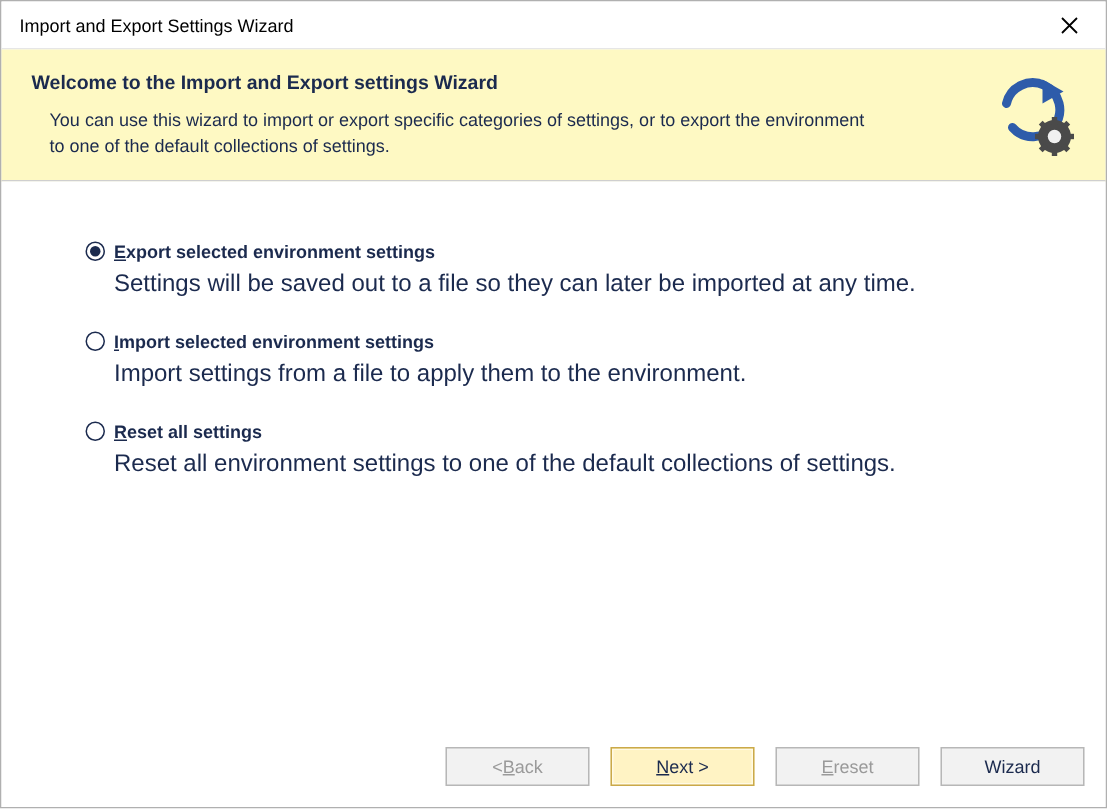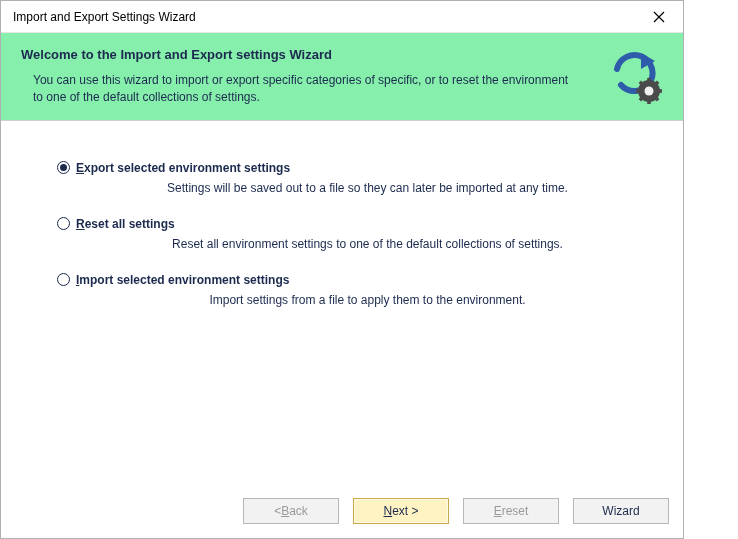--- a/index.html
+++ b/index.html
@@ -3,21 +3,21 @@
   <meta charset="utf-8">
   <style>
     * { box-sizing: border-box; margin: 0; padding: 0; }
     body {
       font-family: "Segoe UI", Tahoma, sans-serif;
       font-size: 12px;
       color: #1b2a4e;
       background: #fff;
     }
     .window {
-      width: 684px;
+      width: 738px;
       height: 539px;
       border: 1px solid #b0b0b0;
       display: flex;
       flex-direction: column;
       background: #fff;
     }
     .titlebar {
       height: 32px;
       display: flex;
       align-items: center;
@@ -32,21 +32,21 @@
     }
     .close-btn {
       width: 28px; height: 24px;
       display: flex; align-items: center; justify-content: center;
       cursor: pointer;
     }
     .header {
       display: flex;
       padding: 14px 20px 14px 20px;
       border-bottom: 1px solid #cfcfcf;
-      background: #86efac;
+      background: #fef9c3;
       gap: 16px;
       align-items: flex-start;
     }
     .header-text { flex: 1; }
     .header-title {
       font-size: 13px;
       font-weight: 700;
       color: #1b2a4e;
       margin-bottom: 10px;
     }
@@ -62,21 +62,20 @@
       flex-shrink: 0;
       display: flex; align-items: center; justify-content: center;
     }
     .content {
       flex: 1;
       padding: 40px 24px 10px 56px;
       background: #fff;
     }
     .option {
       margin-bottom: 22px;
-      text-align: center;
     }
     .option-row {
       display: flex;
       align-items: center;
       gap: 6px;
       cursor: pointer;
     }
     .radio {
       width: 13px; height: 13px;
       border: 1px solid #1b2a4e;
@@ -91,21 +90,21 @@
       background: #1b2a4e;
       border-radius: 50%;
     }
     .option-label {
       font-size: 12px;
       font-weight: 700;
       color: #1b2a4e;
     }
     .option-label u { text-decoration: underline; }
     .option-desc {
-      font-size: 12px;
+      font-size: 16px;
       color: #1b2a4e;
       margin-top: 6px;
       margin-left: 19px;
     }
     .footer {
       display: flex;
       justify-content: flex-end;
       gap: 14px;
       padding: 12px 14px 14px;
       background: #fff;
@@ -144,21 +143,21 @@
     <div class="close-btn">
       <svg width="12" height="12" viewBox="0 0 12 12">
           <path d="M1 1 L11 11 M11 1 L1 11" stroke="#000" stroke-width="1.2" fill="none"></path>
         </svg>
     </div>
   </div>
 
   <div class="header">
     <div class="header-text">
       <div class="header-title">Welcome to the Import and Export settings Wizard</div>
-      <div class="header-desc">You can use this wizard to import or export specific categories of specific, or to reset the environment to one of the default collections of settings.</div>
+      <div class="header-desc">You can use this wizard to import or export specific categories of settings, or to export the environment to one of the default collections of settings.</div>
     </div>
     <div class="header-icon">
       <svg width="58" height="58" viewBox="0 0 58 58">
         <path d="M 12 22 A 18 18 0 1 1 16 38" stroke="#2e5caa" stroke-width="6" fill="none" stroke-linecap="round"></path>
         <path d="M 36 6 L 50 14 L 36 22 Z" fill="#2e5caa"></path>
         <g transform="translate(32,32)">
           <circle cx="12" cy="12" r="11" fill="#4a4a4a"></circle>
           <circle cx="12" cy="12" r="4.5" fill="#f0f0f0"></circle>
           <g fill="#4a4a4a">
             <rect x="10.2" y="-1" width="3.6" height="5"></rect>
@@ -180,31 +179,31 @@
       <div class="option-row">
         <span class="radio checked"></span>
         <span class="option-label"><u>E</u><span>xport selected environment settings</span></span>
       </div>
       <div class="option-desc">Settings will be saved out to a file so they can later be imported at any time.</div>
     </div>
 
     <div class="option">
       <div class="option-row">
         <span class="radio"></span>
-        <span class="option-label"><u>R</u><span>eset all settings</span></span>
-      </div>
-      <div class="option-desc">Reset all environment settings to one of the default collections of settings.</div>
+        <span class="option-label"><u>I</u><span>mport selected environment settings</span></span>
+      </div>
+      <div class="option-desc">Import settings from a file to apply them to the environment.</div>
     </div>
 
     <div class="option">
       <div class="option-row">
         <span class="radio"></span>
-        <span class="option-label"><u>I</u><span>mport selected environment settings</span></span>
-      </div>
-      <div class="option-desc">Import settings from a file to apply them to the environment.</div>
+        <span class="option-label"><u>R</u><span>eset all settings</span></span>
+      </div>
+      <div class="option-desc">Reset all environment settings to one of the default collections of settings.</div>
     </div>
   </div>
 
   <div class="footer">
     <div class="btn disabled">
         <span>&lt; </span>
         <u>B</u>
         <span>ack</span>
       </div>
     <div class="btn primary">

